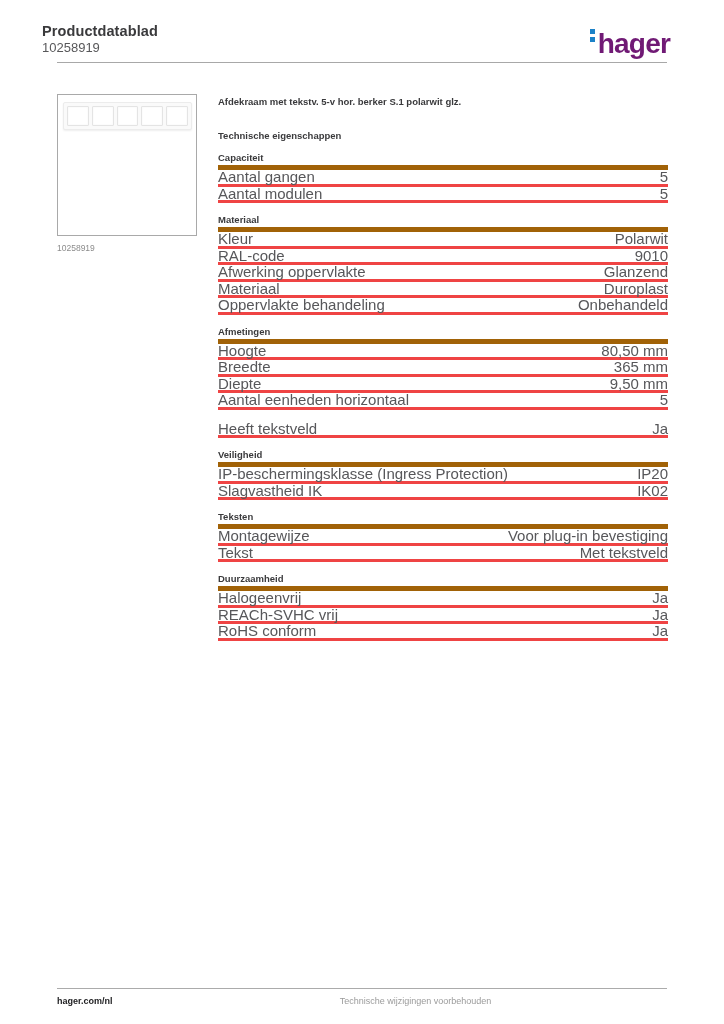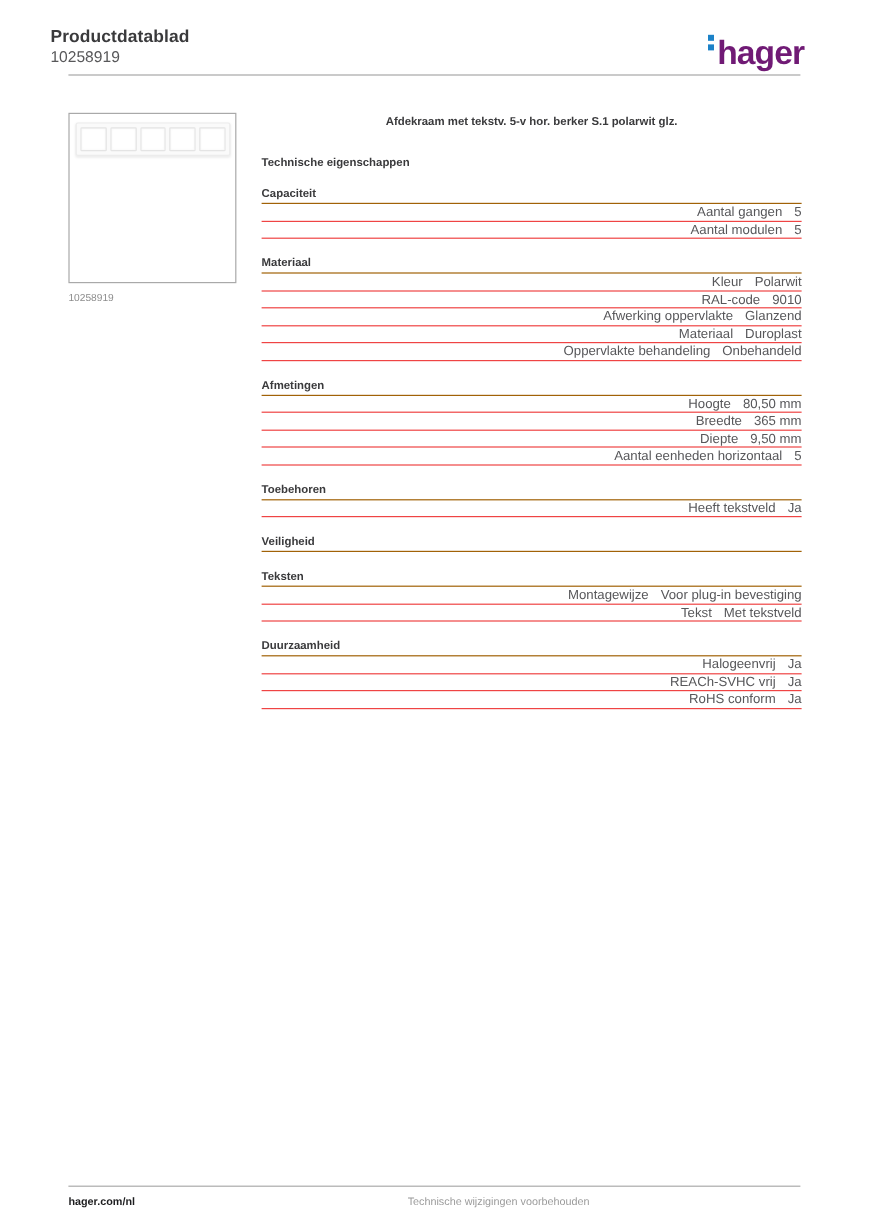--- a/index.html
+++ b/index.html
@@ -58,38 +58,37 @@
   }
   .image-caption {
     position: absolute; top: 243px; left: 57px;
     font-size: 8.5px; color: #8c8c8c;
   }
 
   
   .right-col { position: absolute; top: 93px; left: 218px; width: 450px; }
   .product-description {
     margin-top: 4px;
-    font-size: 9.5px; font-weight: bold; color: #3a3a3c; line-height: 10px; text-align: center;
+    font-size: 9.5px; font-weight: bold; color: #3a3a3c; line-height: 10px;
   }
   .specs-title {
     margin-top: 24px;
     font-size: 9.5px; font-weight: bold; color: #3a3a3c; line-height: 10px;
   }
   .spec-section { margin-top: 12px; }
   .section-heading {
     font-size: 9.5px; font-weight: bold; color: #3a3a3c;
     line-height: 10px; padding-bottom: 2px;
-    border-bottom: 1px solid #a16207;
-    margin-top: 16px;
+    border-bottom: 5px solid #a16207;
   }
   .spec-row {
-    display: flex; justify-content: flex-end; align-items: baseline;
-    font-size: 11px; color: #57575a; line-height: 10px;
+    display: flex; justify-content: space-between; align-items: baseline;
+    font-size: 15px; color: #57575a; line-height: 10px;
     padding: 2px 0 1.5px;
-    border-bottom: 1px solid #ef4444;
+    border-bottom: 3px solid #ef4444;
   }
   .spec-label { text-align: left; }
   .spec-value { text-align: right; white-space: nowrap; padding-left: 10px; }
 
   
   .footer-rule {
     position: absolute; top: 988px; left: 57px; width: 610px;
     height: 1px; background: #ababab;
   }
   .footer-row { position: absolute; top: 996px; left: 57px; width: 717px; height: 12px; }
@@ -192,30 +191,39 @@
     <span class="spec-label">Diepte</span>
     <span class="spec-value">9,50 mm</span>
   </div>
           <div class="spec-row">
     <span class="spec-label">Aantal eenheden horizontaal</span>
     <span class="spec-value">5</span>
   </div>
         </div>
   </div>
       <div class="spec-section">
-    <div class="section-heading">Toebehoren</div>
     <div>
           <div class="spec-row">
     <span class="spec-label">Heeft tekstveld</span>
     <span class="spec-value">Ja</span>
   </div>
         </div>
   </div>
       <div class="spec-section">
     <div class="section-heading">Veiligheid</div>
+    <div>
+          <div class="spec-row">
+    <span class="spec-label">IP-beschermingsklasse (Ingress Protection)</span>
+    <span class="spec-value">IP20</span>
+  </div>
+          <div class="spec-row">
+    <span class="spec-label">Slagvastheid IK</span>
+    <span class="spec-value">IK02</span>
+  </div>
+        </div>
   </div>
       <div class="spec-section">
     <div class="section-heading">Teksten</div>
     <div>
           <div class="spec-row">
     <span class="spec-label">Montagewijze</span>
     <span class="spec-value">Voor plug-in bevestiging</span>
   </div>
           <div class="spec-row">
     <span class="spec-label">Tekst</span>

